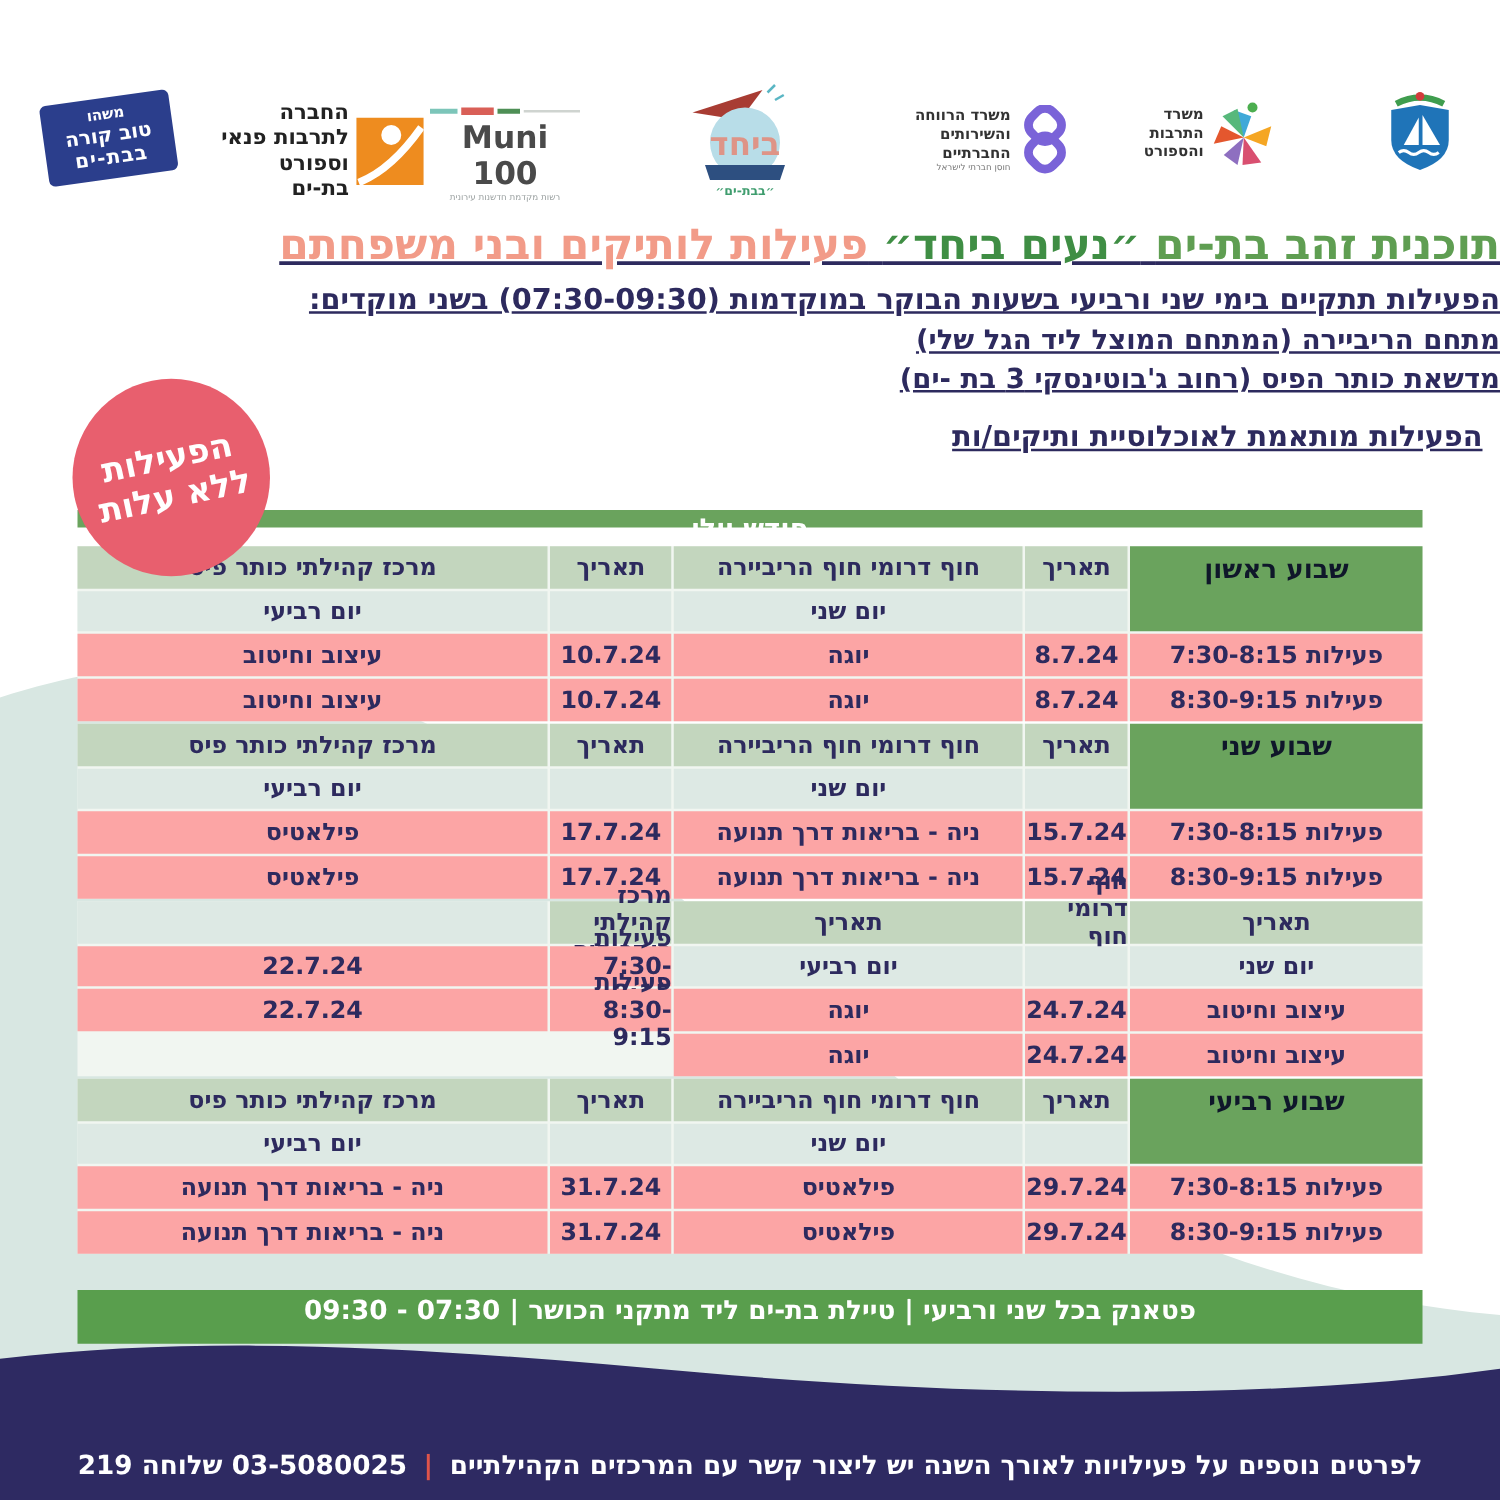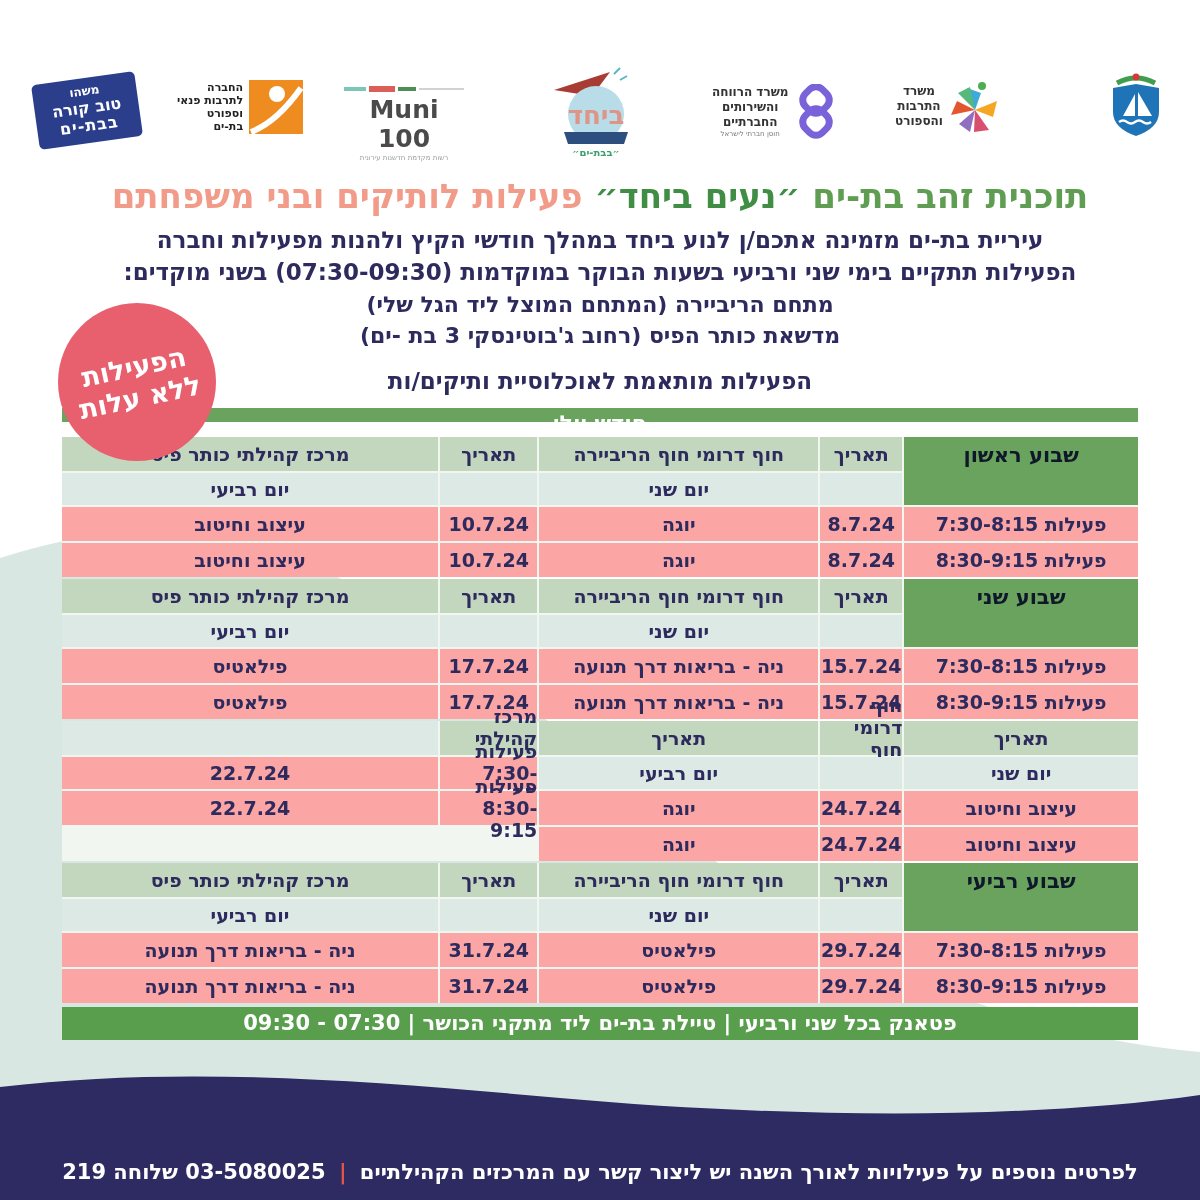--- a/index.html
+++ b/index.html
@@ -15,37 +15,37 @@
   .logo{position:absolute;z-index:3;}
   .stamp{
     left:35px;top:78px;width:96px;background:#2b3e8c;color:#fff;border-radius:5px;
     transform:rotate(-8deg);text-align:center;padding:7px 4px;font-weight:bold;line-height:1.15;
   }
   .stamp .s1{font-size:12px;display:block;}
   .stamp .s2{font-size:16px;display:block;}
   .stamp .s3{font-size:16px;display:block;letter-spacing:1px;}
   .logo-flex{display:flex;align-items:center;gap:6px;}
   .sport{left:177px;top:80px;}
-  .sport .txt{font-size:11px;font-weight:bold;color:#222;text-align:right;line-height:1.2;}
+  .sport .txt{font-size:17px;font-weight:bold;color:#222;text-align:right;line-height:1.2;}
   .muni{left:344px;top:86px;width:120px;text-align:center;}
   .muni .dashes{display:flex;gap:3px;justify-content:flex-start;align-items:center;height:6px;margin-bottom:3px;direction:ltr;}
   .muni .d1{width:22px;height:4px;background:#7cc5b9;}
   .muni .d2{width:26px;height:6px;background:#d95f57;}
   .muni .d3{width:18px;height:4px;background:#4e8f56;}
   .muni .d4{flex:1;height:2px;background:#cfd4d0;}
   .muni .word{font-size:25px;font-weight:bold;color:#4a4a4a;direction:ltr;letter-spacing:0;}
   .muni .tag{font-size:7px;color:#9aa0a0;margin-top:1px;}
   .beyachad{left:548px;top:66px;}
   .welfare{left:712px;top:84px;}
-  .welfare .txt,.culture .txt{font-size:12px;font-weight:bold;color:#333;text-align:center;line-height:1.25;}
+  .welfare .txt,.culture .txt{font-size:12px;font-weight:bold;color:#333;text-align:right;line-height:1.25;margin-left:20px;}
   .welfare .tag{font-size:7px;color:#777;font-weight:normal;}
   .culture{left:895px;top:78px;}
   .emblem{left:1108px;top:70px;}
   
-  .title-block{position:absolute;top:178px;left:0;right:0;text-align:center;z-index:2;color:#2d2a5e;}
+  .title-block{position:absolute;top:178px;left:0;right:0;z-index:2;color:#2d2a5e;text-decoration:underline;}
   .main-title{font-size:34px;font-weight:bold;margin:0 0 10px 0;line-height:1.1;}
   .t-green{color:#5f9e52;}
   .t-green2{color:#3f8e44;}
   .t-salmon{color:#f29b88;}
   .intro-line{margin:0;font-size:23px;font-weight:bold;line-height:1.38;}
   .loc-line{margin:0;font-size:22px;font-weight:bold;line-height:1.42;}
   .note-line{margin:14px;font-size:23px;font-weight:bold;line-height:1.42;}
   
   .badge{
     position:absolute;left:58px;top:303px;width:158px;height:158px;border-radius:50%;
@@ -63,22 +63,22 @@
     grid-template-columns:233fr 82fr 278fr 97fr 375fr;
     grid-template-rows:34px 32px 34px 34px;
     gap:2px;margin-bottom:2px;background:#f1f6f1;
   }
   .cell{display:flex;align-items:center;justify-content:center;color:#2d2a5e;font-weight:bold;font-size:19px;}
   .week-label{grid-row:1 / span 2;background:#6aa35d;color:#0f172a;font-size:21px;align-items:flex-start;padding-top:6px;}
   .head{background:#c3d6be;}
   .day{background:#dde9e4;text-align:right;}
   .data{background:#fca5a5;}
   .petanque-bar{
-    margin-top:4px;background:#599e4d;color:#fff;font-size:21px;font-weight:bold;
-    text-align:center;height:33px;line-height:32px;
+    margin-top:29px;background:#599e4d;color:#fff;font-size:21px;font-weight:bold;
+    text-align:center;height:43px;line-height:32px;
   }
   
   .footer-note{
     position:absolute;left:0;right:0;bottom:16px;text-align:center;z-index:2;
     color:#ffffff;font-size:21px;font-weight:bold;
   }
   .footer-sep{color:#e0544a;padding:0 6px;}
 </style>
 </head>
 <body>
@@ -173,21 +173,20 @@
     <path d="M11,52 q4,-3 8,0 t8,0 t8,0 t8,0" stroke="#ffffff" stroke-width="2.5" fill="none"></path>
   </svg>
 </div>
 
 <section class="title-block">
   <h1 class="main-title">
     <span class="t-green">תוכנית זהב בת-ים</span>
     <span class="t-green2">״נעים ביחד״</span>
     <span class="t-salmon">פעילות לותיקים ובני משפחתם</span>
   </h1>
-  <p class="intro-line">עיריית בת-ים מזמינה אתכם/ן לנוע ביחד במהלך חודשי הקיץ ולהנות מפעילות וחברה</p>
   <p class="intro-line">הפעילות תתקיים בימי שני ורביעי בשעות הבוקר במוקדמות (07:30-09:30) בשני מוקדים:</p>
   <p class="loc-line">מתחם הריביירה (המתחם המוצל ליד הגל שלי)</p>
   <p class="loc-line">מדשאת כותר הפיס (רחוב ג'בוטינסקי 3 בת -ים)</p>
   <p class="note-line">הפעילות מותאמת לאוכלוסיית ותיקים/ות</p>
 </section>
 
 <div class="badge">
   <div class="badge-inner">
     <div>הפעילות</div>
     <div>ללא עלות</div>

